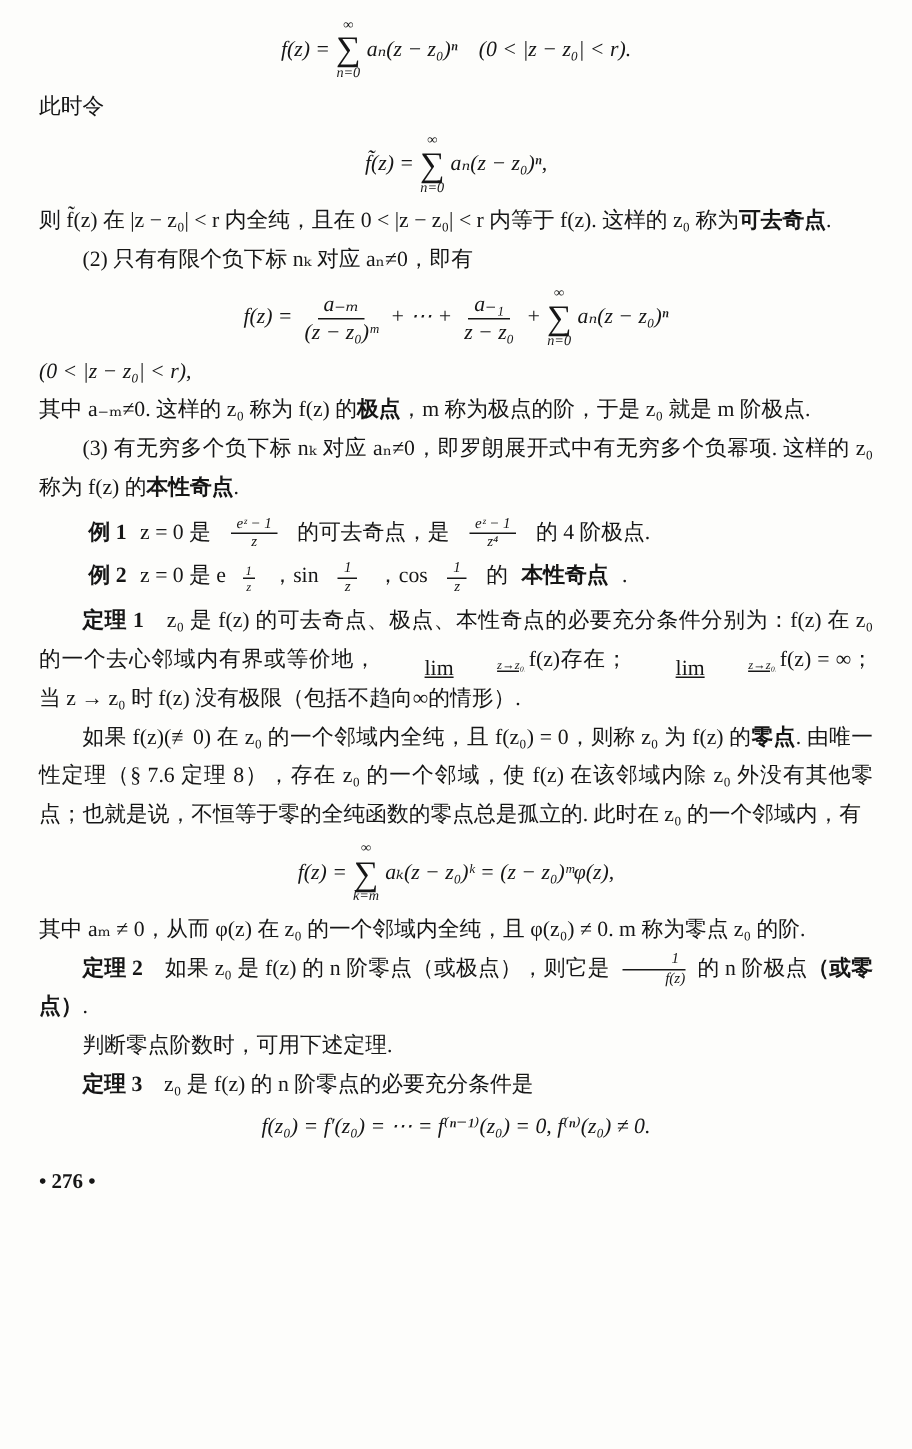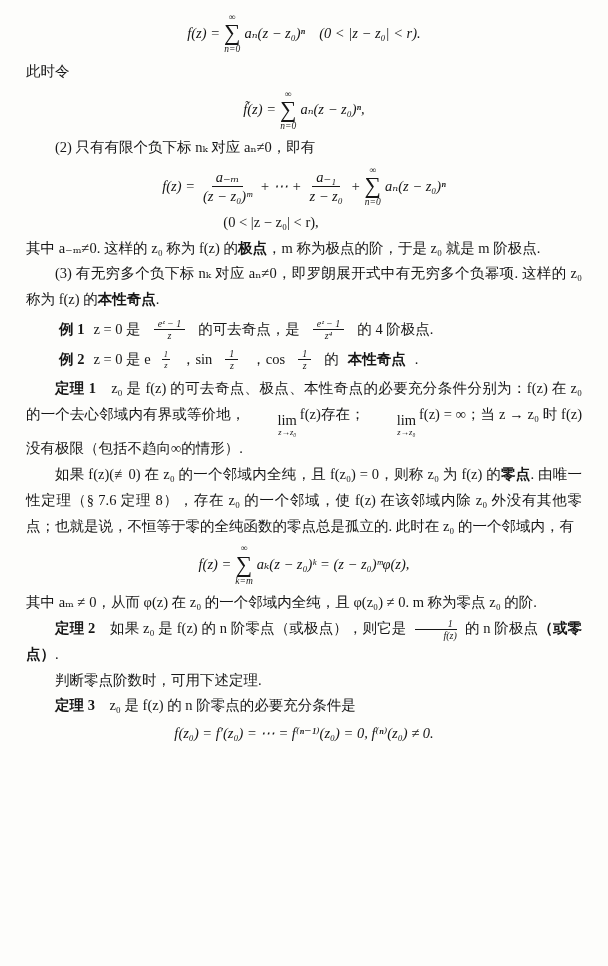--- a/index.html
+++ b/index.html
@@ -30,24 +30,24 @@
   .sum .sigma{font-size:23px;line-height:.95;font-style:normal;}
   
   .frac{display:inline-flex;flex-direction:column;align-items:center;vertical-align:middle;margin:0 4px;line-height:1.25;}
   .frac .num{border-bottom:1px solid #161616;padding:0 4px;text-align:center;}
   .frac .den{padding:0 4px;text-align:center;}
   .ifrac{font-size:10px;font-style:italic;line-height:1.15;}
   .expfrac{font-size:8.5px;vertical-align:6px;margin:0 2px;line-height:1.2;font-style:italic;}
   .expfrac .num{border-bottom:1px solid #161616;padding:0 2px;}
   .expfrac .den{padding:0 2px;}
   
-  .lim{display:inline-flex;flex-direction:column;align-items:center;line-height:1;vertical-align:-6px;margin:0 3px;font-style:italic;}
+  .lim{display:inline-flex;flex-direction:row;align-items:flex-start;line-height:1;vertical-align:-6px;margin:0 3px;font-style:italic;text-decoration:underline;}
   .lim .base{font-style:normal;}
   .lim .sub{font-size:8.5px;}
-  .cond-line{text-align:center;padding-right:66px;margin:0 0 2px 0;line-height:1.5;}
+  .cond-line{text-align:left;padding-right:66px;font-style:italic;margin:0 0 2px 0;line-height:1.5;}
   .centerline{text-align:center;font-style:italic;margin:2px 0;}
   .pagenum{font-weight:bold;margin-top:12px;font-size:14px;}
   .exline{display:flex;align-items:center;gap:9px;margin:4px 0;}
   .exline .ind{width:24px;}
 </style>
 </head>
 <body>
 
 <div class="page">
 
@@ -68,20 +68,21 @@
   <div class="formula">
     <span class="mi">f̃(z) = </span>
     <span class="sum">
       <span class="top">∞</span>
       <span class="sigma">∑</span>
       <span class="bot">n=0</span>
     </span>
     <span class="mi">aₙ(z − z₀)ⁿ,</span>
   </div>
 
+  <p class="para"><span>则 f̃(z) 在 |z − z₀| &lt; r 内全纯，且在 0 &lt; |z − z₀| &lt; r 内等于 f(z). 这样的 z₀ 称为</span><span class="bseg">可去奇点</span><span>.</span></p>
 
   <p class="para indent">(2) 只有有限个负下标 nₖ 对应 aₙ≠0，即有</p>
 
   <div class="formula">
     <span class="mi">f(z) = </span>
     <span class="frac">
       <span class="num">a₋ₘ</span>
       <span class="den">(z − z₀)ᵐ</span>
     </span>
     <span class="mi">+ ⋯ +</span>
@@ -168,14 +169,15 @@
         <span class="num">1</span>
         <span class="den">f(z)</span>
       </span><span>的 n 阶极点</span><span class="bseg">（或零点）</span><span>.</span></p>
 
   <p class="para indent">判断零点阶数时，可用下述定理.</p>
 
   <p class="para indent"><span class="blabel">定理 3</span>　<span>z₀ 是 f(z) 的 n 阶零点的必要充分条件是</span></p>
 
   <div class="centerline">f(z₀) = f′(z₀) = ⋯ = f⁽ⁿ⁻¹⁾(z₀) = 0, f⁽ⁿ⁾(z₀) ≠ 0.</div>
 
+  <div class="pagenum">• 276 •</div>
 
 </div>
 
 </body></html>

